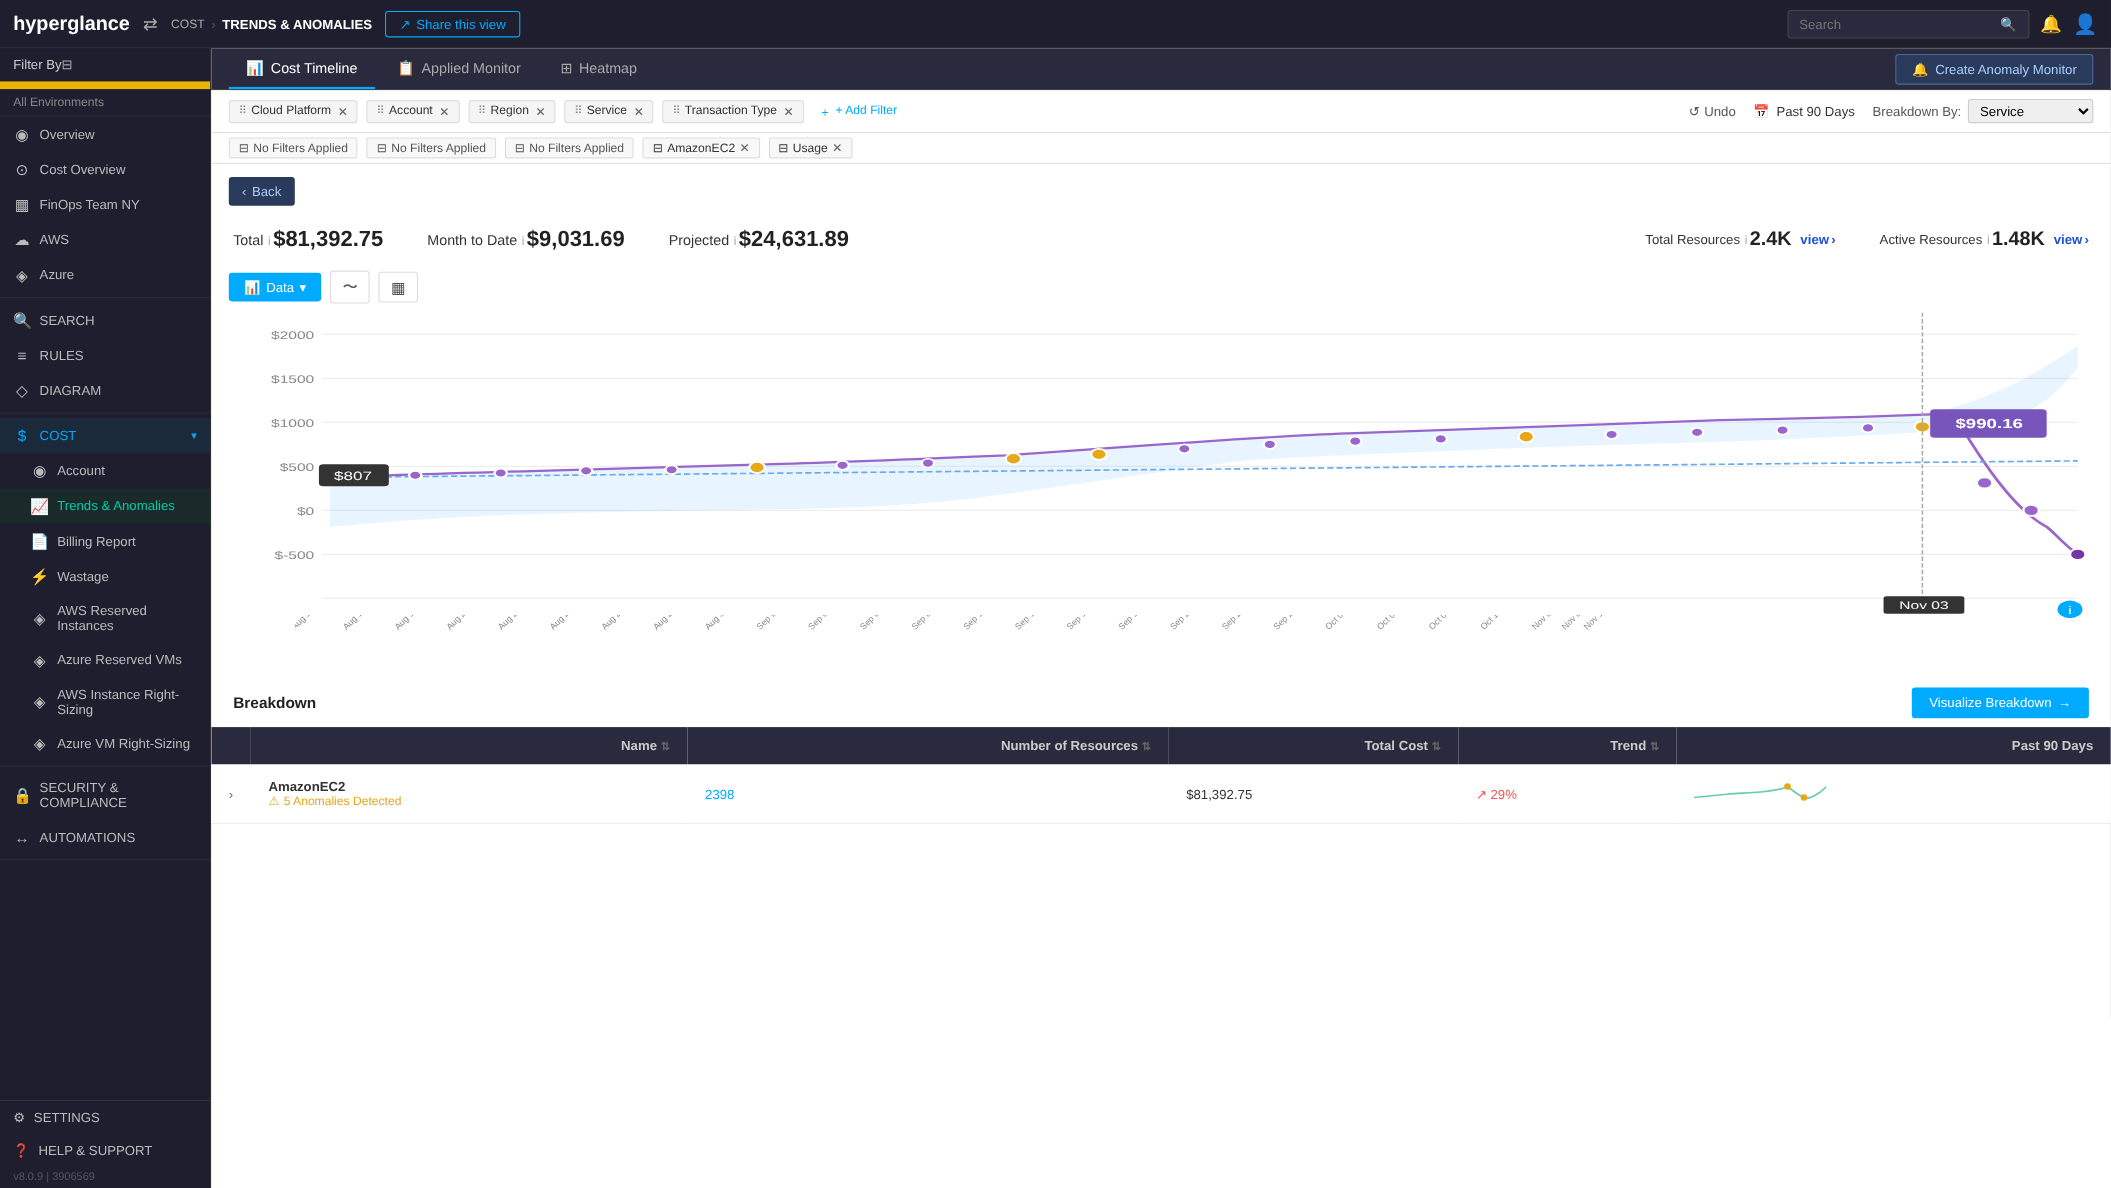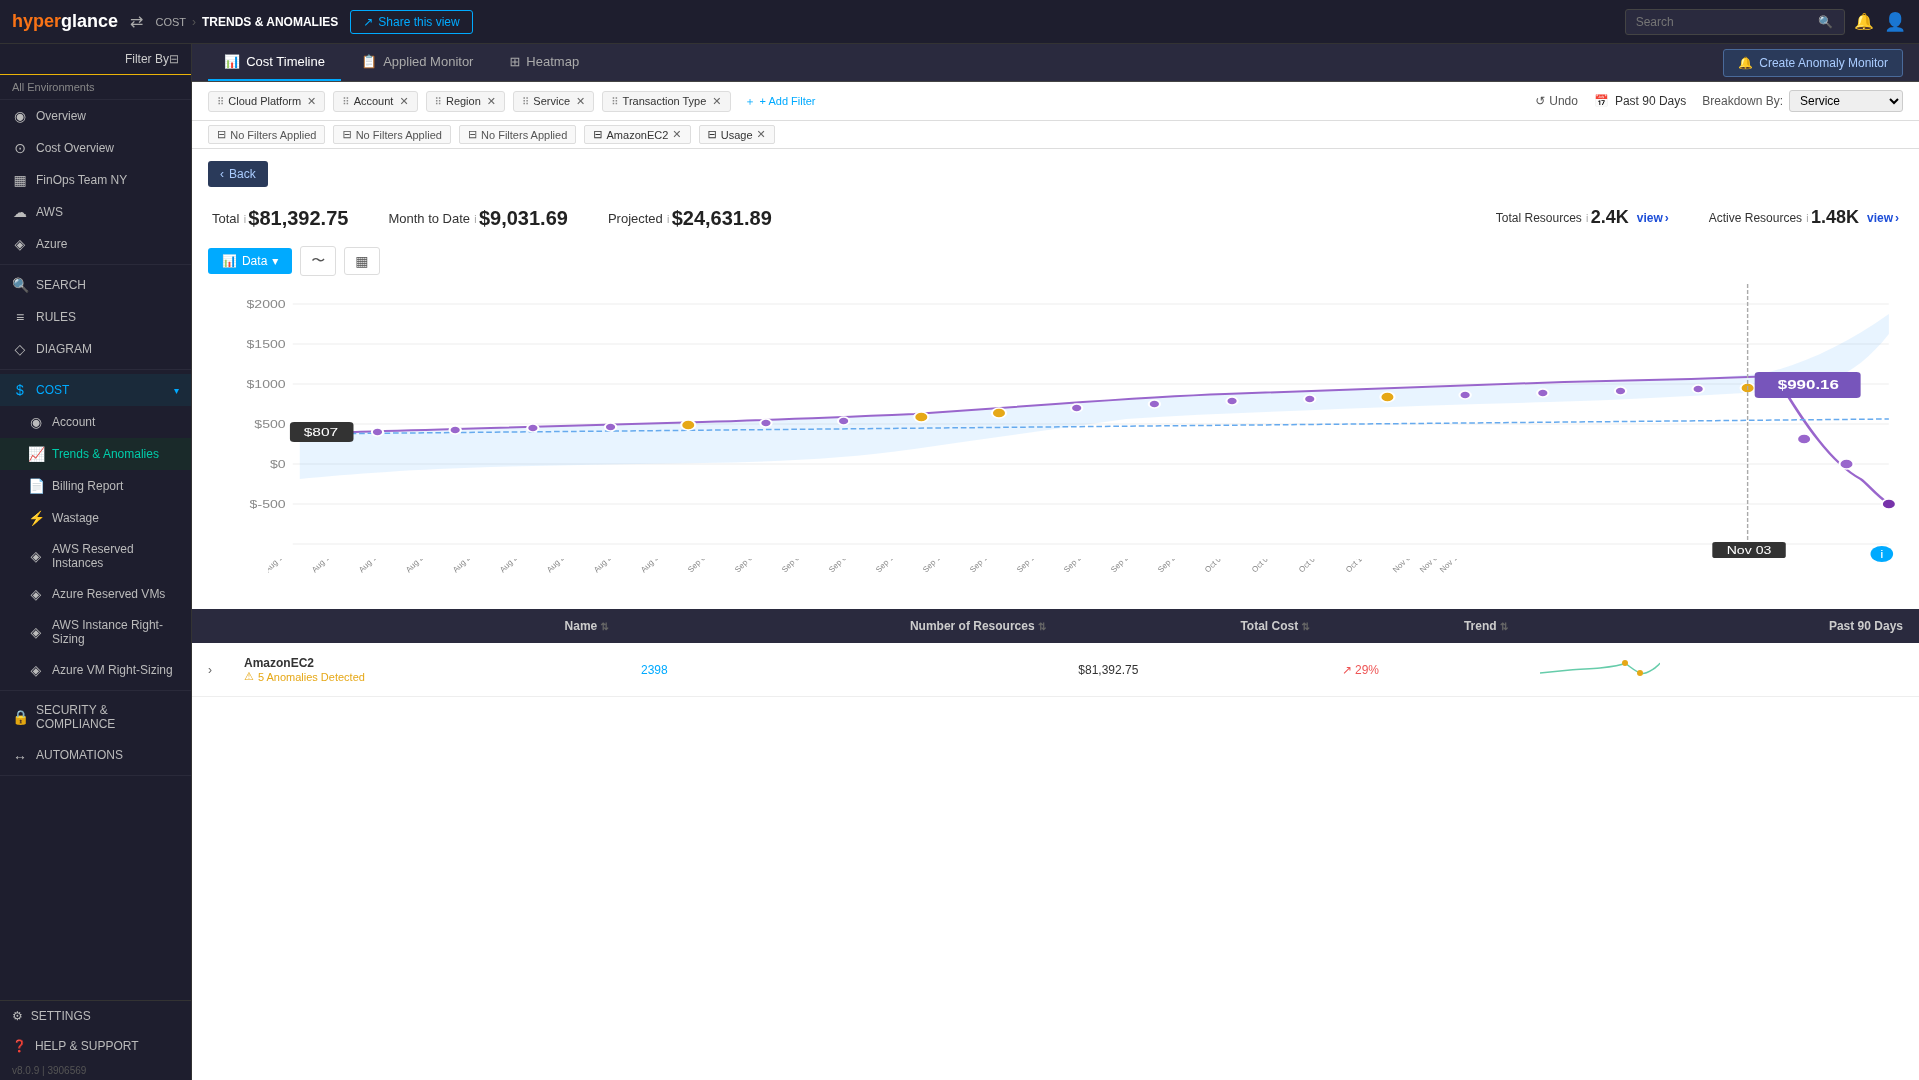--- a/index.html
+++ b/index.html
@@ -10,21 +10,21 @@
       background: #1e1e2e;
       height: 44px;
       display: flex;
       align-items: center;
       padding: 0 12px;
       gap: 12px;
       border-bottom: 1px solid #333;
       flex-shrink: 0;
     }
     .logo { color: #00aaff; font-size: 18px; font-weight: bold; }
-    .logo span { color: #f97316; }
+    .logo span { color: #ffffff; }
     .nav-swap { color: #aaa; font-size: 16px; cursor: pointer; }
     .breadcrumb { display: flex; align-items: center; gap: 6px; color: #aaa; font-size: 12px; }
     .breadcrumb .current { color: white; font-weight: 600; }
     .breadcrumb .sep { color: #555; }
     .share-btn {
       background: transparent;
       border: 1px solid #00aaff;
       color: #00aaff;
       padding: 4px 12px;
       border-radius: 3px;
@@ -60,22 +60,22 @@
       border-right: 1px solid #333;
       display: flex;
       flex-direction: column;
       overflow-y: auto;
       flex-shrink: 0;
     }
     .filter-header {
       padding: 8px 12px;
       display: flex;
       align-items: center;
-      justify-content: flex-end;
-      border-bottom: 1px solid #eab308;
+      justify-content: flex-start;
+      border-bottom: 7px solid #eab308;
     }
     .filter-header span { font-size: 12px; color: #ccc; }
     .all-envs {
       padding: 6px 12px;
       font-size: 11px;
       color: #888;
       border-bottom: 1px solid #2a2a3a;
     }
     .sidebar-item {
       display: flex;
@@ -754,20 +754,27 @@
             <text x="1034" y="14" font-size="8" fill="#888" transform="rotate(-45,1034,14)">Oct 09</text>
             <text x="1081" y="14" font-size="8" fill="#888" transform="rotate(-45,1081,14)">Oct 17</text>
             <text x="1128" y="14" font-size="8" fill="#888" transform="rotate(-45,1128,14)">Nov 02</text>
             <text x="1155" y="14" font-size="8" fill="#888" transform="rotate(-45,1155,14)">Nov 07</text>
             <text x="1175" y="14" font-size="8" fill="#888" transform="rotate(-45,1175,14)">Nov 11</text>
           </svg>
         </div>
       </div>
 
       
+      <div class="breakdown-header">
+        <span class="breakdown-title">Breakdown</span>
+        <button class="visualize-btn">
+          <span>Visualize Breakdown</span>
+          <span>→</span>
+        </button>
+      </div>
 
       <table class="breakdown-table">
         <thead>
           <tr>
             <th style="width:36px"></th>
             <th>
               <span>Name</span>
               <span class="sort-icon"> ⇅</span>
             </th>
             <th>

